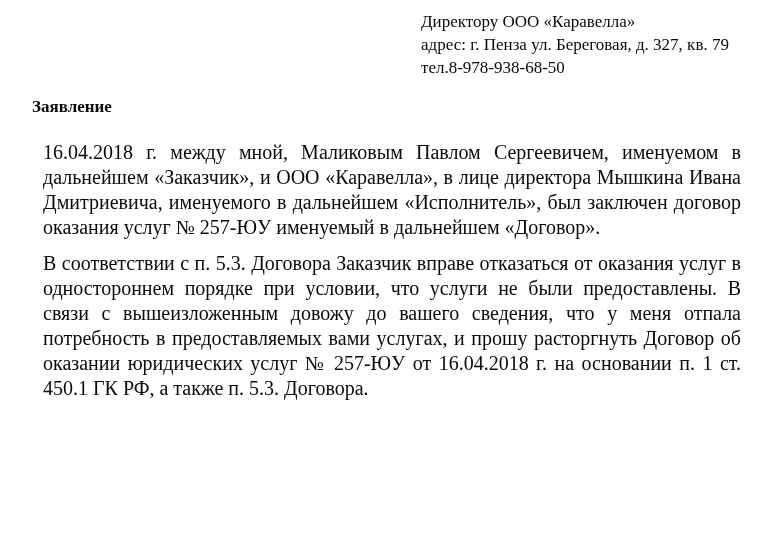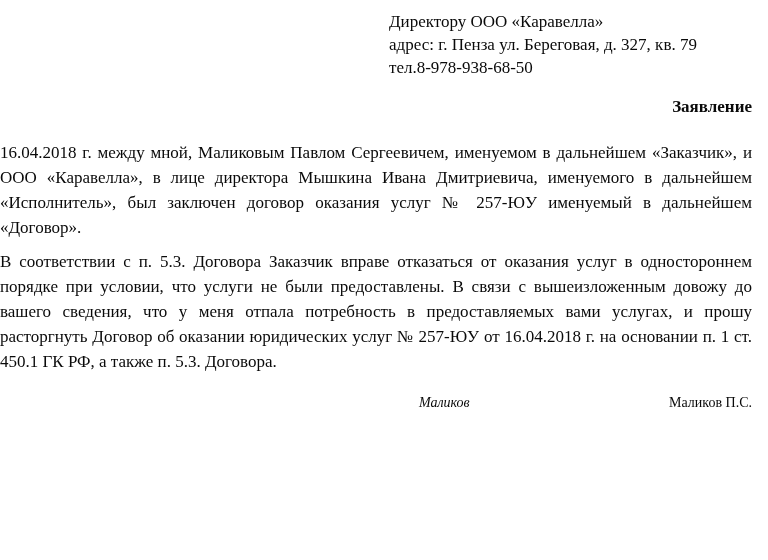--- a/index.html
+++ b/index.html
@@ -8,39 +8,39 @@
     background: #ffffff;
   }
   .page {
     position: relative;
     width: 768px;
     height: 408px;
     box-sizing: border-box;
     background: #ffffff;
     color: #0a0a0a;
     font-family: "Liberation Serif", "DejaVu Serif", serif;
-    padding: 10px 16px 0 0;
+    padding: 10px 16px 0 32px;
     overflow: hidden;
   }
   .addressee {
     margin-left: 389px;
     font-size: 17px;
     line-height: 23px;
     white-space: nowrap;
   }
   .doc-title {
     margin-top: 16px;
-    text-align: right;
+    text-align: left;
     font-weight: bold;
     font-size: 17px;
     line-height: 23px;
   }
   .para {
-    margin: 0;
-    font-size: 17px;
+    margin: 11px;
+    font-size: 20px;
     line-height: 25px;
     text-align: justify;
   }
   .para.first {
     margin-top: 22px;
   }
   .para.second {
     margin-top: 9px;
   }
   .para.third {

